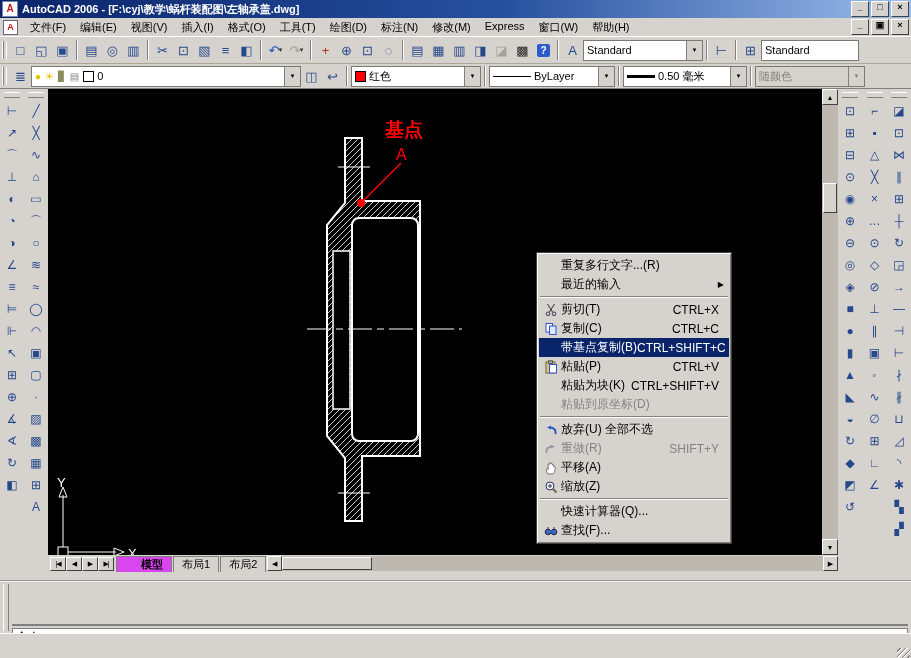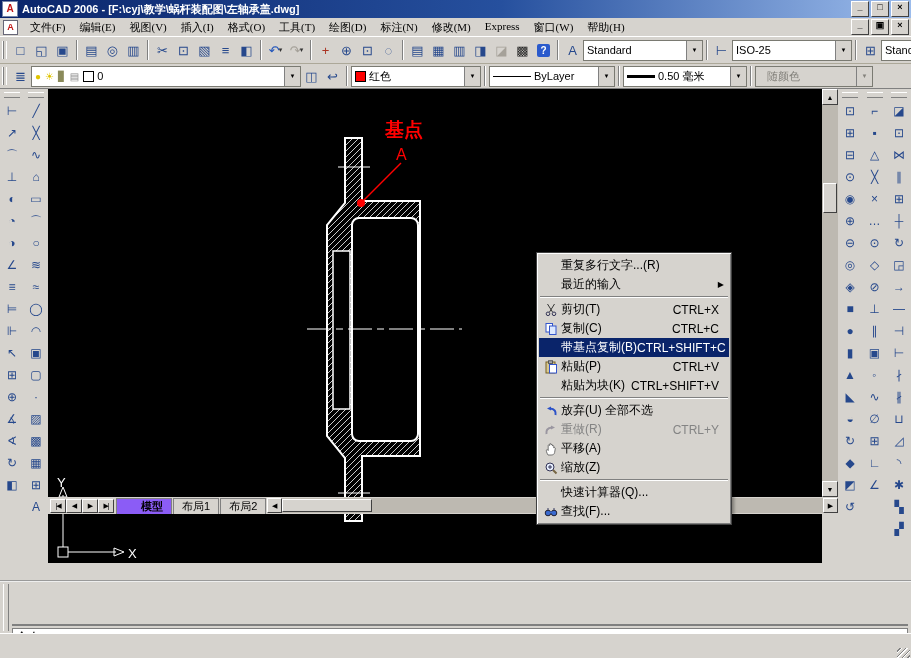--- a/index.html
+++ b/index.html
@@ -10,72 +10,72 @@
     background:linear-gradient(90deg,#0a246a 0%,#26509e 55%,#9cbcec 100%);}
   .app-icon{width:14px;height:14px;background:#fff;border:1px solid #7786a8;margin-right:4px;
     font-size:10px;font-weight:bold;color:#c01818;text-align:center;line-height:13px;flex:none;}
   .title-text{color:#fff;font-weight:bold;white-space:nowrap;overflow:hidden;flex:1;}
   .winbtn{width:16px;height:14px;background:#d6d3ce;border:1px solid;border-color:#fff #404040 #404040 #fff;
     font-size:9px;line-height:11px;text-align:center;margin-left:2px;font-weight:bold;flex:none;}
   
   .menubar{height:18px;display:flex;align-items:center;padding:0 2px;background:#d6d3ce;}
   .doc-icon{width:13px;height:13px;background:#fff;border:1px solid #667;margin:0 5px 0 1px;
     font-size:9px;color:#c01818;text-align:center;line-height:12px;font-weight:bold;flex:none;}
-  .menu-item{padding:2px 7px;white-space:nowrap;font-family:Liberation Serif, serif;}
+  .menu-item{padding:2px 7px;white-space:nowrap;}
   .doc-btns{margin-left:auto;display:flex;}
   
   .tbrow{display:flex;align-items:center;background:#d6d3ce;}
   .tb1{height:26px;border-top:1px solid #fff;border-bottom:1px solid #aca899;}
   .tb2{height:24px;border-bottom:1px solid #808080;}
   .grip{width:5px;height:18px;margin:0 3px 0 2px;flex:none;
     background:repeating-linear-gradient(90deg,#fff 0 1px,#808080 1px 2px,#d6d3ce 2px 4px);}
   .tbtn{width:21px;height:20px;display:flex;align-items:center;justify-content:center;
     font-size:13px;color:#26488c;flex:none;}
   .tbtn.disabled{color:#a5a199;}
   .tbsep{width:1px;height:20px;background:#808080;border-right:1px solid #fff;margin:0 3px;flex:none;}
   .dd{font-size:7px;color:#333;margin-left:-1px;}
   .badge{width:13px;height:13px;border-radius:2px;display:flex;align-items:center;justify-content:center;
     font-size:10px;font-weight:bold;}
   .combo{height:19px;background:#fff;border:1px solid #7a7a72;display:flex;align-items:center;
     font-size:11px;flex:none;overflow:hidden;}
   .combo .val{flex:1;padding:0 3px;white-space:nowrap;overflow:hidden;display:flex;align-items:center;gap:3px;}
   .combo .arrow{width:15px;height:100%;background:#d6d3ce;border-left:1px solid #808080;
     display:flex;align-items:center;justify-content:center;font-size:6px;flex:none;}
-  .combo.dis{background:#d6d3ce;color:#84827c;padding-left:8px;}
+  .combo.dis{background:#d6d3ce;color:#84827c;}
   .lyr-ic{font-size:10px;margin-right:1px;}
   .swatch{width:9px;height:9px;border:1px solid #000;display:inline-block;flex:none;}
   .ltline{width:38px;height:1px;background:#000;display:inline-block;}
   .lwline{width:28px;height:3px;background:#000;display:inline-block;}
   
   .main{display:flex;height:491px;}
   .dock{background:#d6d3ce;flex:none;}
   .dock-left{width:48px;display:flex;}
   .dock-right{width:73px;display:flex;justify-content:space-between;}
   .tbcol{width:24px;display:flex;flex-direction:column;align-items:center;}
   .hgrip{width:16px;height:4px;border-top:1px solid #fff;border-bottom:1px solid #808080;margin:3px 0 2px;}
   .dbtn{width:22px;height:22px;display:flex;align-items:center;justify-content:center;
     font-size:12px;color:#26488c;}
   .center{width:790px;display:flex;flex-direction:column;flex:none;}
-  .canvas-row{display:flex;height:408px;}
+  .canvas-row{display:flex;height:466px;}
   svg.canvas{width:774px;height:474px;background:#000;display:block;flex:none;}
   svg.canvas text{font-family:"Liberation Sans",sans-serif;}
   .vscroll{width:16px;background:#bdb9b1;display:flex;flex-direction:column;flex:none;}
   .sbtn{width:16px;height:16px;background:#d6d3ce;border:1px solid;border-color:#fff #404040 #404040 #fff;
     font-size:7px;display:flex;align-items:center;justify-content:center;box-sizing:border-box;}
   .vtrack{flex:1;position:relative;}
   .vthumb{position:absolute;top:78px;left:1px;width:14px;height:30px;background:#d6d3ce;
     border:1px solid;border-color:#fff #404040 #404040 #fff;box-sizing:border-box;}
   
   .tabrow{height:17px;display:flex;align-items:center;background:#d6d3ce;}
   .tnav{display:flex;margin:0 2px;}
   .tnavbtn{width:16px;height:14px;border:1px solid;border-color:#fff #404040 #404040 #fff;background:#d6d3ce;
     font-size:7px;display:flex;align-items:center;justify-content:center;box-sizing:border-box;letter-spacing:-1px;}
   .tab{padding:0 8px;height:15px;line-height:15px;border:1px solid #808080;border-bottom:none;
     background:#d6d3ce;margin-right:1px;font-size:11px;}
-  .tab.active{background:#8b5cf6;font-weight:bold;padding-left:24px;}
+  .tab.active{background:#d946ef;font-weight:bold;padding-left:24px;}
   .hscroll{flex:1;height:15px;background:#bdb9b1;display:flex;align-items:center;}
   .hthumb{width:90px;height:13px;background:#d6d3ce;border:1px solid;border-color:#fff #404040 #404040 #fff;
     box-sizing:border-box;}
   .hspace{flex:1;}
   .sbtn.h{height:15px;width:15px;}
   
   .cmdwin{height:53px;background:#d6d3ce;border-top:2px groove #eee;display:flex;
     padding:2px 3px;box-sizing:border-box;}
   .cmdgrip{width:4px;border-left:1px solid #fff;border-right:1px solid #808080;margin-right:3px;flex:none;}
   .cmdbody{flex:1;display:flex;flex-direction:column;margin-top:40px;}
@@ -230,24 +230,20 @@
         <span>A</span>
       </span>
     <span class="combo" style="width:118px">
       <span class="val">Standard</span>
       <span class="arrow">▼</span>
     </span>
     <div class="tbsep"></div>
     <span class="tbtn">
         <span>⊢</span>
       </span>
-    <span class="combo" style="width:118px">
-      <span class="val">ISO-25</span>
-      <span class="arrow">▼</span>
-    </span>
     <div class="tbsep"></div>
     <span class="tbtn">
         <span>⊞</span>
       </span>
     <span class="combo" style="width:96px">
       <span class="val">Standard</span>
     </span>
   </div>
 
   <div class="tbrow tb2">
@@ -547,39 +543,43 @@
           </svg>
         </span>
         <span class="lbl">粘贴(P)</span>
         <span class="sc">CTRL+V</span>
       </div>
       <div class="mi">
         <span class="ic"></span>
         <span class="lbl">粘贴为块(K)</span>
         <span class="sc">CTRL+SHIFT+V</span>
       </div>
+      <div class="mi dis">
+        <span class="ic"></span>
+        <span class="lbl">粘贴到原坐标(D)</span>
+      </div>
       <div class="msep"></div>
       <div class="mi">
         <span class="ic">
           <svg width="14" height="14" viewBox="0 0 14 14">
             <path d="M3 4.5 L7 2.5 L7 6.5 Z" fill="#2c52c8"></path>
             <path d="M6 4.5 C11 4.5 12 8 11.5 11" stroke="#2c52c8" stroke-width="2" fill="none"></path>
           </svg>
         </span>
         <span class="lbl">放弃(U) 全部不选</span>
       </div>
       <div class="mi dis">
         <span class="ic">
           <svg width="14" height="14" viewBox="0 0 14 14">
             <path d="M11 4.5 L7 2.5 L7 6.5 Z" fill="#9a96a0"></path>
             <path d="M8 4.5 C3 4.5 2 8 2.5 11" stroke="#9a96a0" stroke-width="2" fill="none"></path>
           </svg>
         </span>
         <span class="lbl">重做(R)</span>
-        <span class="sc">CTRL+Y</span>
+        <span class="sc">SHIFT+Y</span>
       </div>
       <div class="mi">
         <span class="ic">
           <svg width="14" height="14" viewBox="0 0 14 14">
             <path d="M4 13 C2.5 10.5 2 8.5 2.6 7.8 C3.2 7.2 4 7.8 4.2 8.5 L4.2 3.5 C4.2 2.6 5.6 2.6 5.6 3.5 L5.6 2.2 C5.6 1.3 7 1.3 7 2.2 L7 3 C7 2.2 8.4 2.2 8.4 3 L8.4 4 C8.4 3.4 9.8 3.4 9.8 4.2 L9.8 6 C9.8 5.4 11.4 5.5 11.3 6.4 L10.6 10.5 C10.3 12.3 9 13 7.2 13 Z" fill="#fff" stroke="#555" stroke-width="0.8"></path>
           </svg>
         </span>
         <span class="lbl">平移(A)</span>
       </div>
       <div class="mi">

